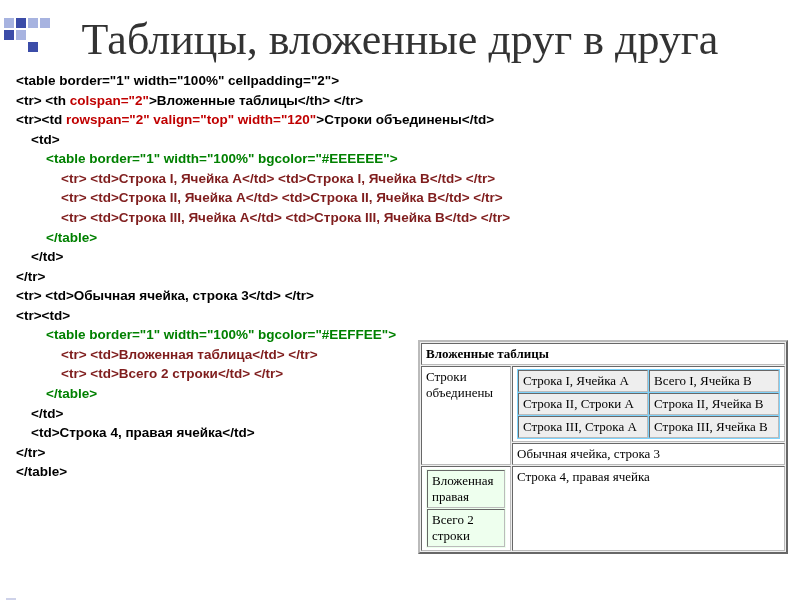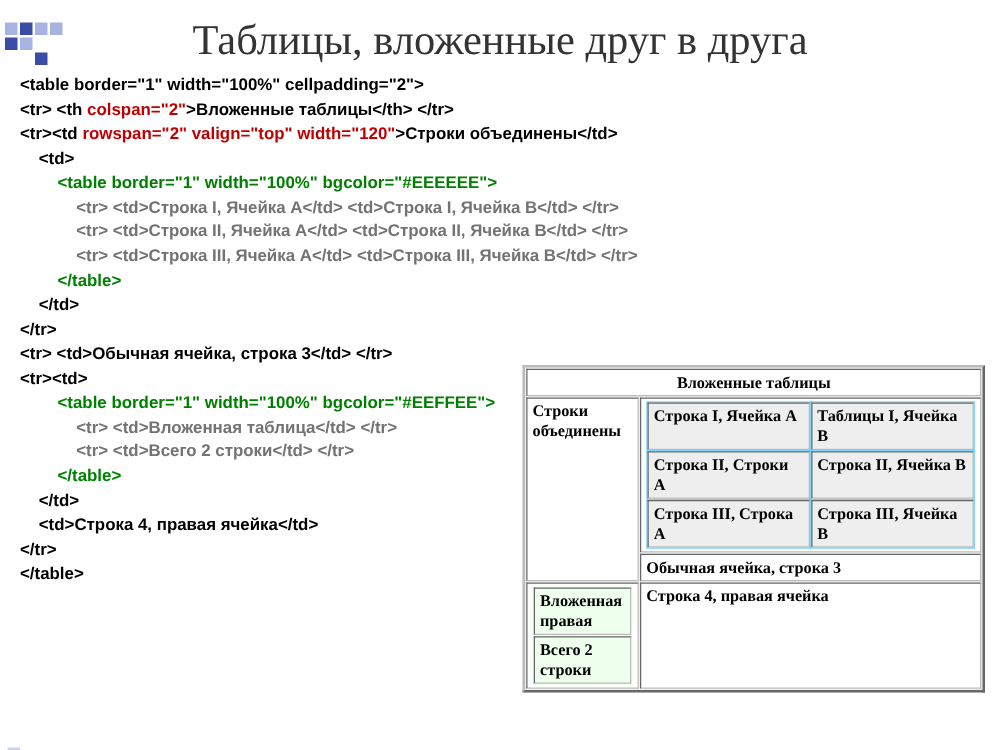--- a/index.html
+++ b/index.html
@@ -1,29 +1,29 @@
 <!DOCTYPE html>
 <html><head>
 <meta charset="utf-8">
 <style>
   html,body{margin:0;padding:0;width:800px;height:600px;background:#fff;font-family:Arial,Helvetica,sans-serif;overflow:hidden}
   .deco{position:absolute;left:0;top:0}
   .deco .sq{position:absolute;width:10px;height:10px;background:#3b4ca8}
   .deco .sq.light{background:#a7b3e0}
   .slide{position:relative;width:800px;height:600px;box-sizing:border-box}
-  .title{font-size:34px;color:#333;text-align:center;margin:14px 0 6px 0;font-weight:400;font-family:"Times New Roman",serif}
+  .title{font-size:44px;color:#333;text-align:center;margin:14px 0 6px 0;font-weight:400;font-family:"Times New Roman",serif}
   .code{font-size:13.5px;font-family:Arial,Helvetica,sans-serif;white-space:pre;line-height:1.45;padding:0 16px;color:#000;font-weight:700}
   .code .attr{color:#c00000}
   .code .green{color:#008000}
-  .code .blue{color:#737373}
+  .code .blue{color:#7f1d1d}
   .render{position:absolute;right:12px;bottom:60px;width:370px;font-family:"Times New Roman",serif;font-size:13px}
   .render table{border-collapse:separate;border-spacing:1px}
   .render table.outer{width:100%;border:2px outset #bbb;background:#eee}
-  .render th,.render td{border:1px inset #bbb;padding:2px 4px;background:#fff;font-weight:700;text-align:left;vertical-align:top}
-  .render th{text-align:center;font-weight:700}
+  .render th,.render td{border:1px inset #bbb;padding:2px 4px;background:#fff;font-weight:400;text-align:left;vertical-align:top}
+  .render th{font-weight:700}
   .render table.inner1{width:100%;background:#7dd3fc}
   .render table.inner1 td{background:#eeeeee}
   .render table.inner2{width:100%;background:#eeffee}
   .render table.inner2 td{background:#eeffee}
   .foot{position:absolute;left:6px;bottom:6px;width:10px;height:10px;background:#3b4ca8;opacity:.25}
 </style>
 </head>
 <body>
 
 <div class="slide">
@@ -67,21 +67,21 @@
           <tr>
             <th colspan="2">Вложенные таблицы</th>
           </tr>
       <tr>
         <td rowspan="2" style="width:80px">Строки объединены</td>
         <td>
           <table class="inner1">
             <tbody>
                   <tr>
                     <td>Строка I, Ячейка A</td>
-                    <td>Таблицы I, Ячейка B</td>
+                    <td>Всего I, Ячейка B</td>
                   </tr>
             <tr>
                     <td>Строка II, Строки A</td>
                     <td>Строка II, Ячейка B</td>
                   </tr>
             <tr>
                     <td>Строка III, Строка A</td>
                     <td>Строка III, Ячейка B</td>
                   </tr>
           </tbody>

